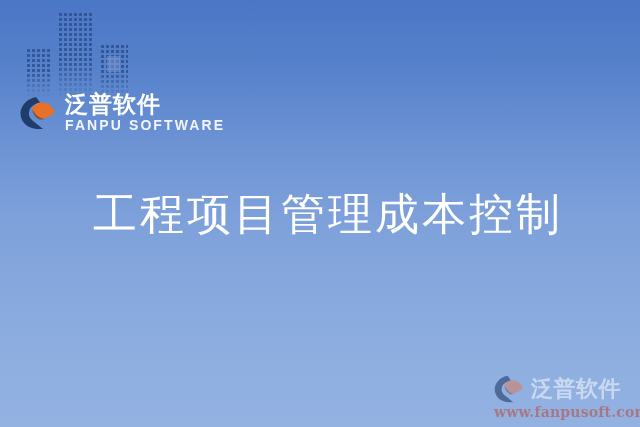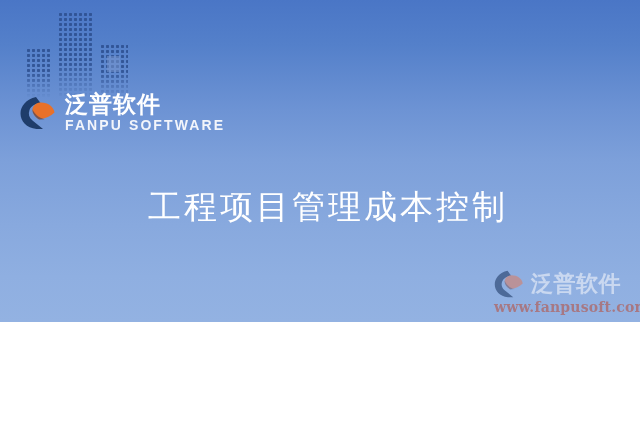--- a/index.html
+++ b/index.html
@@ -9,21 +9,21 @@
   body {
     width: 640px;
     height: 427px;
     overflow: hidden;
     font-family: "Liberation Sans", sans-serif;
   }
 
   #slide {
     position: relative;
     width: 640px;
-    height: 322px;
+    height: 427px;
     overflow: hidden;
     background: linear-gradient(to bottom,
         #4a76c6 0%,
         #5480ca 14%,
         #6d93d4 34%,
         #7da0da 50%,
         #88a9de 70%,
         #8fafe1 86%,
         #93b2e2 100%);
   }
@@ -105,21 +105,21 @@
   }
 
   
   #slide-title {
     position: absolute;
     left: 16px;
     right: 0;
     top: 186px;
     text-align: center;
     font-family: "DejaVu Serif", "Liberation Serif", serif;
-    font-size: 33px;
+    font-size: 44px;
     font-weight: 400;
     color: #ffffff;
     letter-spacing: 3px;
     line-height: 1.25;
     white-space: nowrap;
   }
 
   
   #watermark {
     position: absolute;

